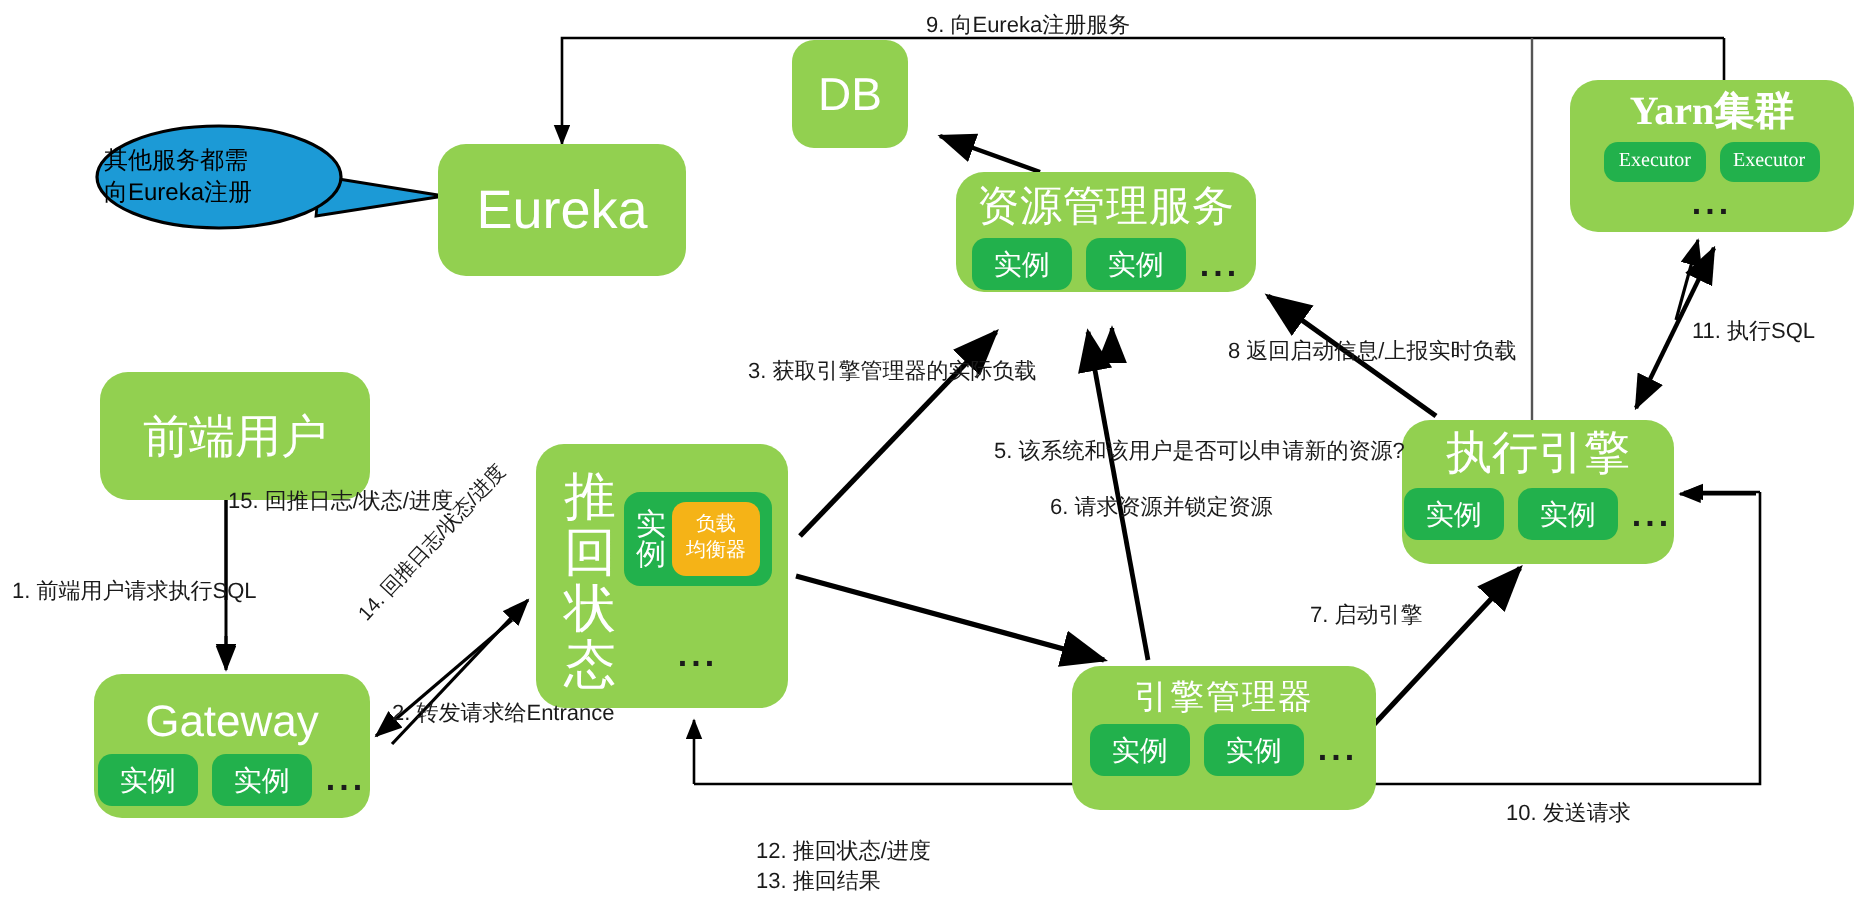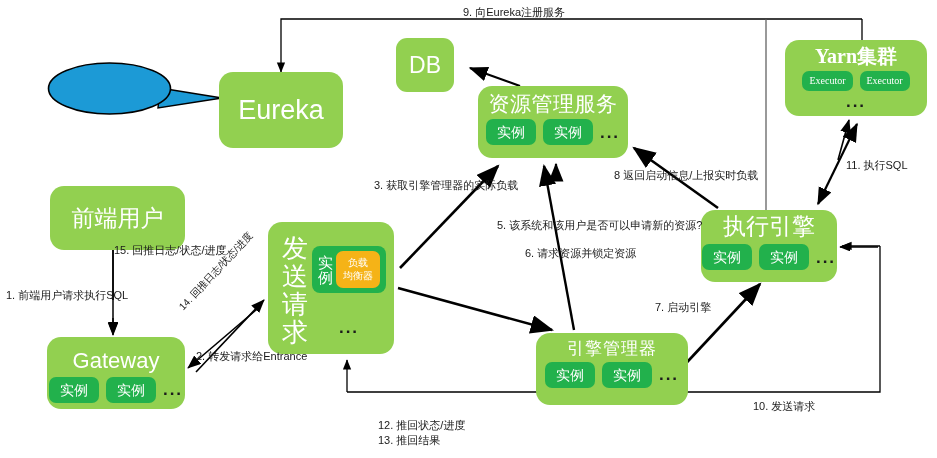--- a/index.html
+++ b/index.html
@@ -14,45 +14,45 @@
         align-items:center;justify-content:center;color:#ffffff;}
   .node .title{font-weight:400;color:#ffffff;line-height:1.05;text-align:center;
         white-space:nowrap;}
   .insts{display:flex;align-items:center;justify-content:center;gap:7px;margin-top:4px;}
   .inst{background:#22b14c;color:#ffffff;border-radius:7px;
         display:flex;align-items:center;justify-content:center;
         font-size:14px;line-height:1;padding:6px 11px;white-space:nowrap;}
   .dots{color:#1b1b1b;font-size:17px;letter-spacing:2px;line-height:1;font-weight:bold;}
 
   
-  #node-eureka{left:219px;top:72px;width:124px;height:76px;}
+  #node-eureka{left:219px;top:72px;width:124px;height:66px;}
   #node-eureka .title{font-size:27px;}
 
-  #node-db{left:396px;top:38px;width:58px;height:54px;border-radius:11px;}
+  #node-db{left:396px;top:20px;width:58px;height:54px;border-radius:11px;}
   #node-db .title{font-size:23px;}
 
   #node-frontend{left:50px;top:186px;width:135px;height:64px;}
   #node-frontend .title{font-size:23px;}
 
   #node-gateway{left:47px;top:337px;width:138px;height:72px;justify-content:center;padding-top:6px;}
   #node-gateway .title{font-size:22px;}
 
   #node-entrance{left:268px;top:222px;width:126px;height:132px;
         flex-direction:row;align-items:stretch;justify-content:flex-start;padding:8px;}
   #node-entrance .title{font-size:26px;width:34px;margin-left:2px;margin-top:4px;
         white-space:normal;line-height:1.08;letter-spacing:0px;}
   #entrance-right{flex:1;display:flex;flex-direction:column;align-items:center;justify-content:flex-start;padding-top:16px;}
   #entrance-inst{background:#22b14c;border-radius:8px;display:flex;align-items:center;
         padding:5px 6px;gap:3px;}
   #entrance-inst .ilabel{font-size:15px;color:#fff;line-height:1.0;width:15px;word-break:break-all;text-align:center;}
   #lb{background:#f5b317;color:#ffffff;border-radius:7px;font-size:10px;
         line-height:1.25;text-align:center;padding:6px 7px;white-space:nowrap;}
   #entrance-dots{margin-top:26px;}
 
-  #node-resource{left:478px;top:86px;width:150px;height:72px;justify-content:flex-start;padding-top:7px;}
+  #node-resource{left:478px;top:86px;width:150px;height:60px;justify-content:flex-start;padding-top:7px;}
   #node-resource .title{font-size:21px;letter-spacing:0.5px;}
 
   #node-enginemgr{left:536px;top:333px;width:152px;height:72px;justify-content:flex-start;padding-top:7px;}
   #node-enginemgr .title{font-size:17px;letter-spacing:1px;}
 
   #node-engine{left:701px;top:210px;width:136px;height:72px;justify-content:flex-start;padding-top:6px;}
   #node-engine .title{font-size:23px;font-family:Liberation Mono, monospace;}
 
   #node-yarn{left:785px;top:40px;width:142px;height:76px;justify-content:flex-start;padding-top:6px;}
   #node-yarn .title{font-size:20px;font-family:"Liberation Serif","DejaVu Serif",serif;font-weight:bold;}
@@ -184,20 +184,24 @@
     </g>
 
     <g>
       <path d="M160,88 L222,98 L158,108 Z" fill="#1c9ad6" stroke="#000" stroke-width="1.4"></path>
     </g>
   </svg>
 
   <svg id="callout" viewBox="0 0 125 53">
     <ellipse cx="62.5" cy="26.5" rx="61" ry="25.5" fill="#1c9ad6" stroke="#000" stroke-width="1.6"></ellipse>
   </svg>
+  <div id="callout-text">
+    <div>其他服务都需</div>
+    <div>向Eureka注册</div>
+  </div>
 
   <div class="node" id="node-eureka">
     <div class="title">Eureka</div>
   </div>
 
   <div class="node" id="node-db">
     <div class="title">DB</div>
   </div>
 
   <div class="node" id="node-frontend">
@@ -207,21 +211,21 @@
   <div class="node" id="node-gateway">
     <div class="title">Gateway</div>
     <div class="insts">
       <div class="inst">实例</div>
       <div class="inst">实例</div>
       <div class="dots">...</div>
     </div>
   </div>
 
   <div class="node" id="node-entrance">
-    <div class="title">发送请求</div>
+    <div class="title">推回状态</div>
     <div id="entrance-right">
       <div id="entrance-inst">
         <div class="ilabel">实例</div>
         <div id="lb">
           <div>负载</div>
           <div>均衡器</div>
         </div>
       </div>
       <div class="dots" id="entrance-dots">...</div>
     </div>

